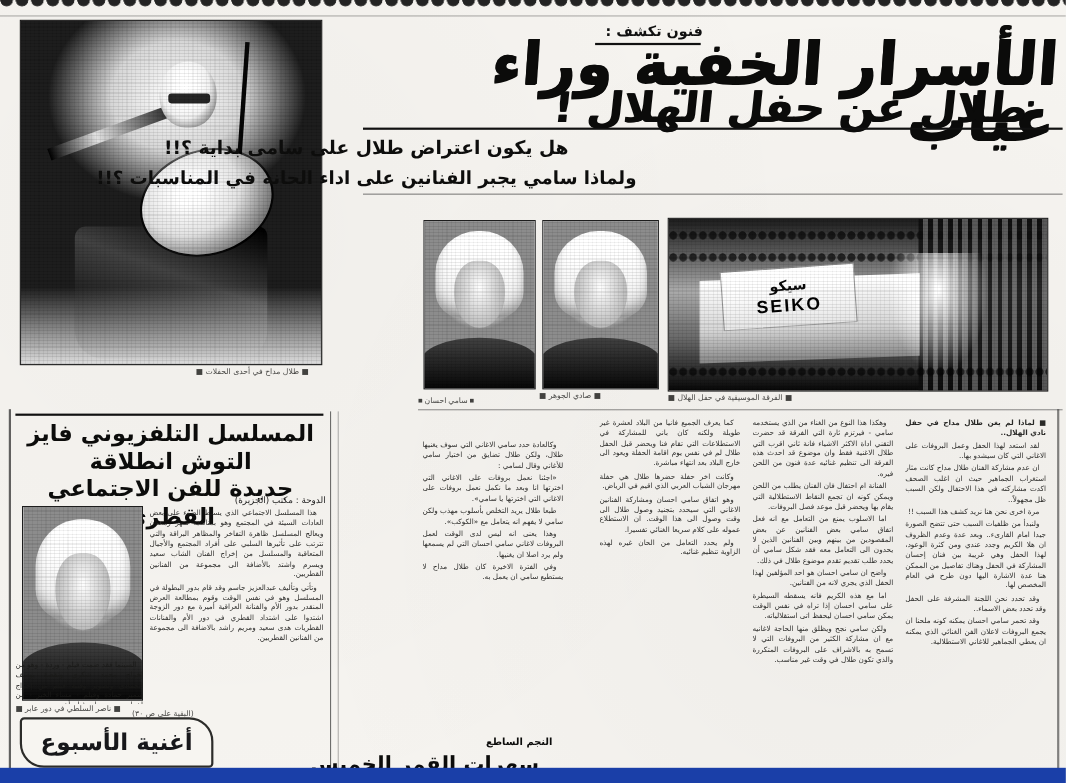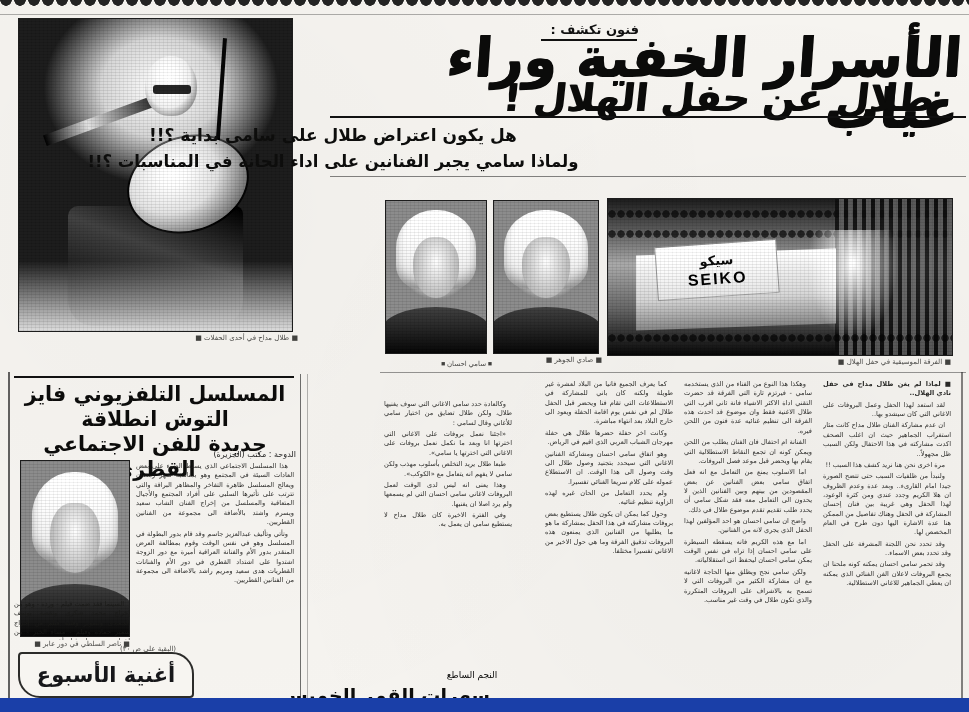--- a/index.html
+++ b/index.html
@@ -148,21 +148,21 @@
     background:radial-gradient(ellipse at 50% 30%, rgba(255,255,250,.95), rgba(255,255,250,0) 70%);
   }
 
   
   #photo-art2{
     left:20px;top:460px;width:108px;height:175px;
   }
 
   
   .caption{
-    position:absolute;font-size:7px;color:#1c1c1a;text-align:right;
+    position:absolute;font-size:7px;color:#1c1c1a;text-align:left;
     white-space:nowrap;letter-spacing:.2px;opacity:.82;
   }
 
   
   #kicker{
     position:absolute;right:330px;top:22px;
     font-size:13px;font-weight:bold;color:#111;letter-spacing:0;
   }
   #kicker .kline{
     display:block;width:96px;height:2px;background:#111;margin-top:2px;margin-right:2px;
@@ -208,21 +208,21 @@
     position:absolute;
     font-size:6.6px;line-height:1.42;color:#1a1a18;
     text-align:justify;
     -webkit-hyphens:auto;hyphens:auto;
     overflow:hidden;
     opacity:.93;
   }
   .col p{margin:0 0 2px 0;text-indent:6px;}
   .col .lead{font-weight:bold;text-indent:0;}
   .subhead-inline{
-    font-weight:normal;font-size:9px;text-align:center;text-indent:0;
+    font-weight:bold;font-size:9px;text-align:center;text-indent:0;
     margin:4px 0 19px 0;color:#0c0c0b;
   }
 
   
   #sep-left{position:absolute;left:300px;top:374px;width:1px;height:330px;background:#333;opacity:.7;}
   #sep-mid{position:absolute;left:307px;top:374px;width:1px;height:330px;background:#333;opacity:.35;}
   #rule-under-photos{position:absolute;left:380px;top:372px;width:586px;height:1px;background:#333;opacity:.5;}
   #rule-top-main{position:absolute;left:330px;top:116px;width:636px;height:2px;background:#111;}
   #rule-sub{position:absolute;left:330px;top:176px;width:636px;height:1px;background:#333;opacity:.6;}
 
@@ -373,21 +373,20 @@
     <p>واضح ان سامي احسان هو احد المؤلفين لهذا الحفل الذي يجري لانه من الفنانين.</p>
     <p>اما مع هذه الكريم فانه يسقطه السيطرة على سامي احسان إذا تراه في نفس الوقت يمكن سامي احسان ليحفظ اتى استقلالياته.</p>
     <p>ولكن سامي نجح ويظلق منها الحاجة لاغانيه مع ان مشاركة الكثير من البروفات التي لا تسمح به بالاشراف على البروفات المتكررة والذي تكون طلال في وقت غير مناسب.</p>
   </div>
 
   <div class="col" style="left:545px;top:380px;width:128px;height:318px;">
     <p>كما يعرف الجميع فانيا من البلاد لعشرة غير طويلة ولكنه كان باني للمشاركة في الاستطلاعات التي تقام فنا ويحضر قبل الحفل طلال لم في نفس يوم اقامة الحفلة ويعود الى خارج البلاد بعد انتهاء مباشرة.</p>
     <p>وكانت اخر حفلة حضرها طلال هي حفلة مهرجان الشباب العربي الذي اقيم في الرياض.</p>
     <p>وهو اتفاق سامي احسان ومشاركة الفنانين الاغاني التي سيحدد بتجنيد وصول طلال الى وقت وصول الى هذا الوقت. ان الاستطلاع عموله على كلام سريعا الغنائي تفسيرا.</p>
     <p>ولم يحدد التعامل من الحان غيره لهذه الزاوية تنظيم غنائيه.</p>
-    <p>وحول كما يمكن ان يكون طلال يستطيع بعض بروفات مشاركته في هذا الحفل بمشاركة ما هو ما يطلبها من الفنانين الذي يمنعون هذه البروفات تدقيق الفرقة وما هي حول الاخير من الاغاني تفسيرا مختلفا.</p>
   </div>
 
   <div class="col" style="left:384px;top:380px;width:128px;height:272px;margin-top:20px;">
     <p>وكالعادة حدد سامي الاغاني التي سوف يغنيها طلال، ولكن طلال تضايق من اختيار سامي للأغاني وقال لسامي :</p>
     <p>«اجئنا نعمل بروفات على الاغاني التي اخترتها انا وبعد ما نكمل نعمل بروفات على الاغاني التي اخترتها يا سامي».</p>
     <p>طبعا طلال يريد التخلص بأسلوب مهذب ولكن سامي لا يفهم انه يتعامل مع «الكوكب».</p>
     <p>وهذا يعنى انه ليس لدى الوقت لعمل البروفات لاغاني سامي احسان التي لم يسمعها ولم يرد اصلا ان يغنيها.</p>
     <p>وفي الفترة الاخيرة كان طلال مداح لا يستطيع سامي ان يعمل به.</p>
   </div>
   <div class="subhead-inline" style="position:absolute;left:408px;top:666px;width:128px;">النجم الساطع</div>

